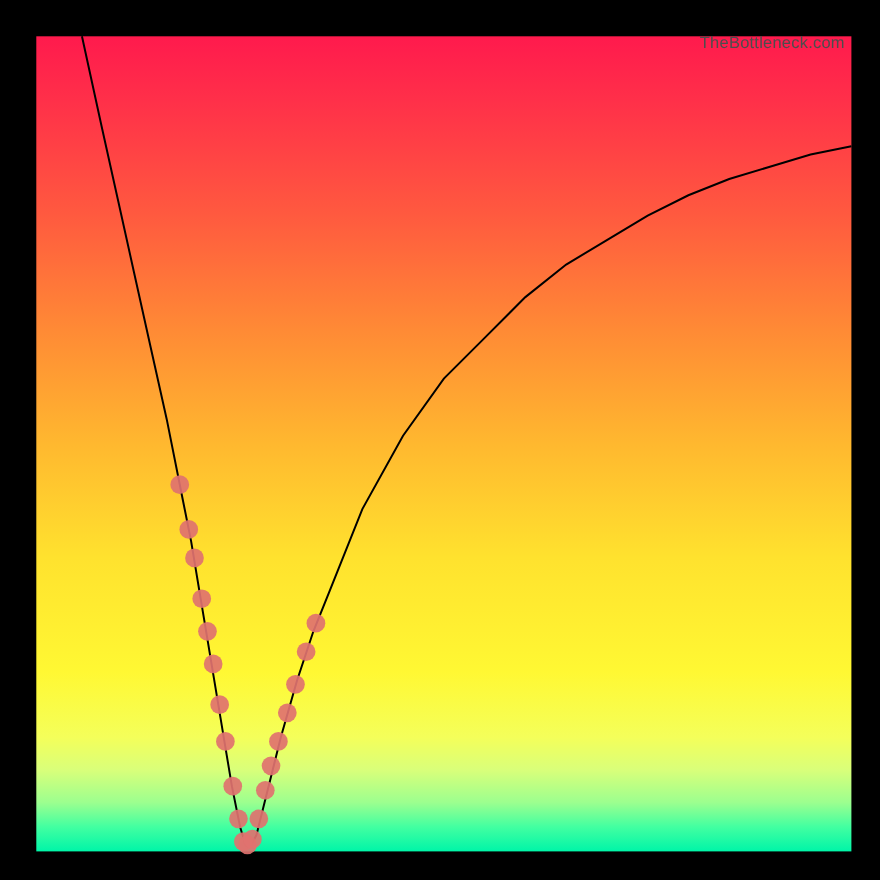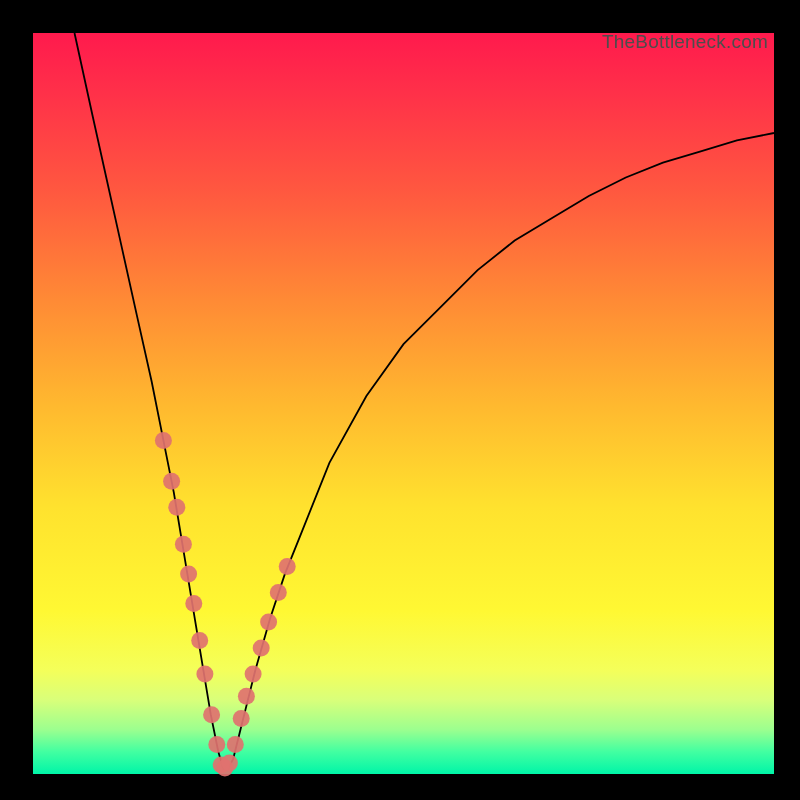--- a/index.html
+++ b/index.html
@@ -29,21 +29,21 @@
       #f4ff5a 86%,
       #d9ff7a 90%,
       #9cff8f 94%,
       #42ffa1 97%,
       #00f5a8 100%
     );
   }
   .watermark {
     position: absolute;
     color: #4d4d4d;
-    font-size: 19px;
+    font-size: 15px;
     font-weight: 400;
     letter-spacing: 0.2px;
     user-select: none;
   }
   svg.overlay {
     position: absolute;
     left: 0;
     top: 0;
   }
   .dot {

